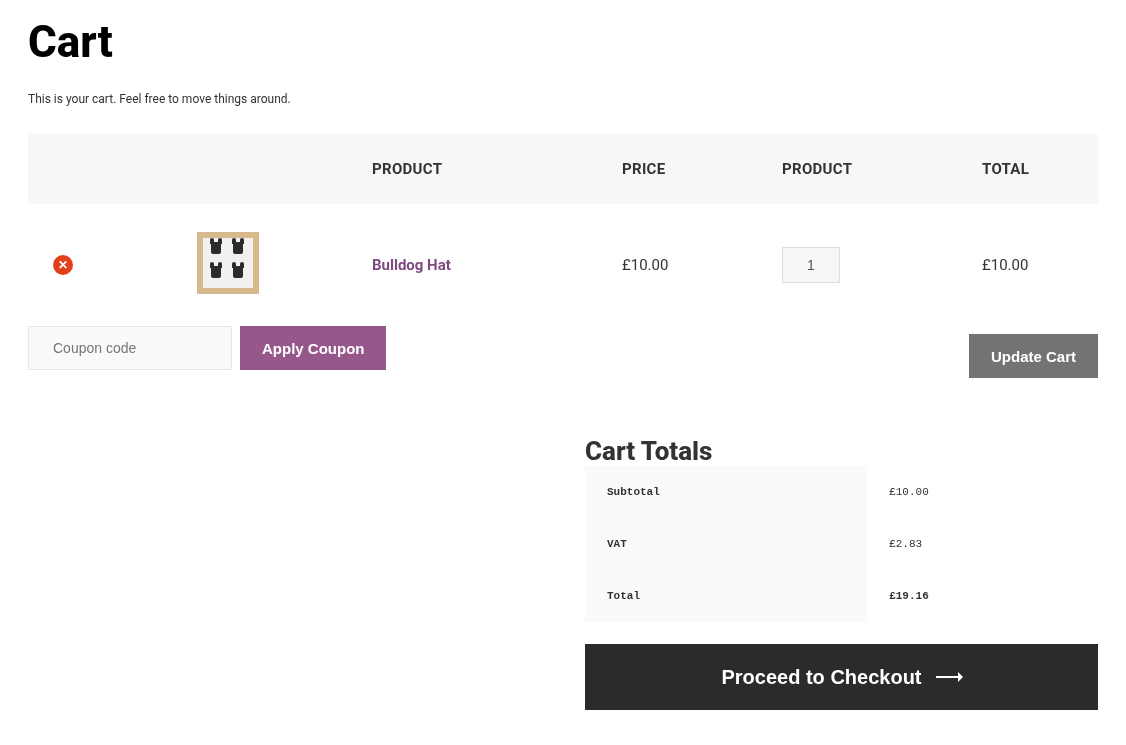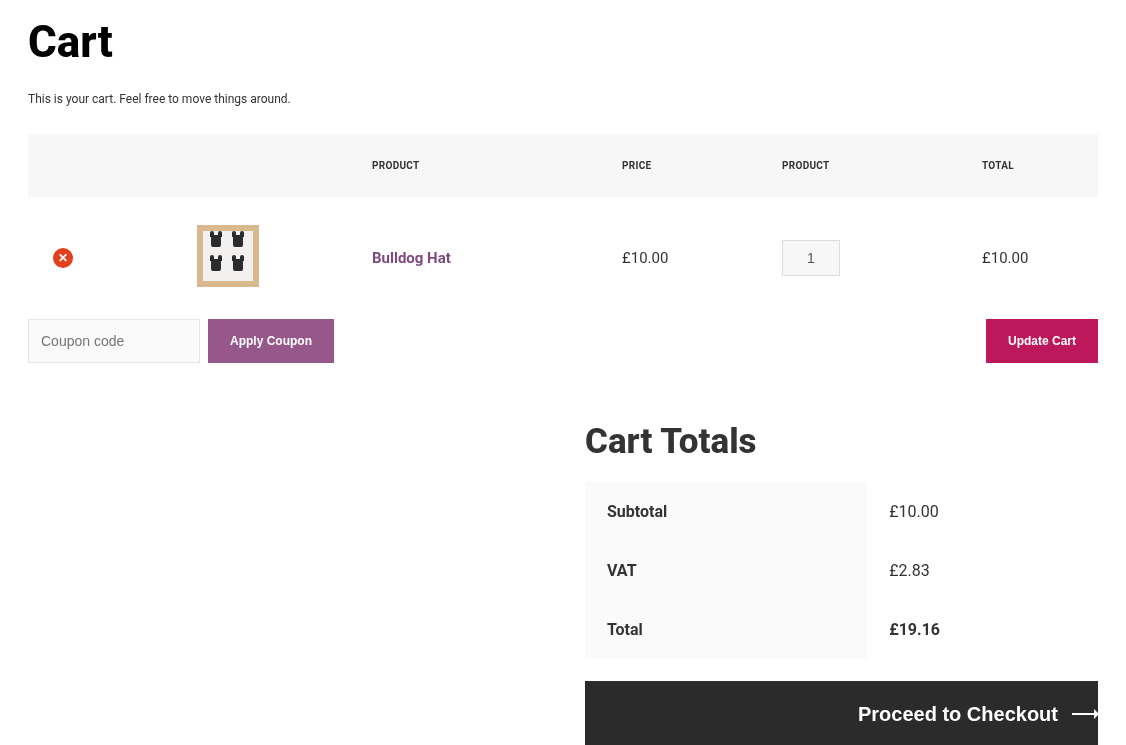--- a/index.html
+++ b/index.html
@@ -24,21 +24,21 @@
     table.cart-table {
       width: 100%;
       border-collapse: collapse;
     }
     table.cart-table thead tr {
       background: #f7f7f7;
     }
     table.cart-table th {
       text-align: left;
       font-weight: 700;
-      font-size: 10px;
+      font-size: 15px;
       color: #333;
       padding: 26px 14px;
       letter-spacing: 0.3px;
     }
     table.cart-table td {
       padding: 28px 14px;
       vertical-align: middle;
       font-size: 15px;
       color: #333;
     }
@@ -103,77 +103,77 @@
       font-size: 14px;
       color: #555;
     }
     .cart-actions {
       display: flex;
       margin-top: 0;
       gap: 8px;
       align-items: stretch;
     }
     .coupon-input {
-      width: 172px;
+      width: 204px;
       height: 44px;
       border: 1px solid #e6e6e6;
       background: #fafafa;
-      padding: 0 12px;
+      padding: 0 24px;
       font-size: 14px;
       color: #6d28d9;
     }
     .btn {
       border: none;
       height: 44px;
       padding: 0 22px;
-      font-size: 12px;
+      font-size: 15px;
       font-weight: 700;
       color: #fff;
       cursor: pointer;
     }
     .btn-primary { background: #96588a; }
-    .btn-disabled { background: #be185d; }
+    .btn-disabled { background: #737373; margin-top: 8px; }
     .actions-spacer { flex: 1; }
     .totals-wrap {
       width: 513px;
       margin-left: auto;
       margin-top: 58px;
     }
     .totals-wrap h2 {
-      font-size: 35px;
+      font-size: 26px;
       font-weight: 800;
       color: #333;
-      margin-bottom: 20px;
     }
     table.totals-table {
       width: 100%;
       border-collapse: collapse;
     }
     table.totals-table tr { background: #fafafa; }
     table.totals-table th, table.totals-table td {
       padding: 20px 22px;
       text-align: left;
-      font-size: 16px;
+      font-size: 11px;
+      font-family: Liberation Mono, monospace;
     }
     table.totals-table th {
       font-weight: 700;
       color: #333;
       width: 55%;
     }
     table.totals-table td {
       color: #333;
       background: #fff;
     }
     table.totals-table tr.total-row td {
       font-weight: 700;
     }
     .checkout-btn {
       display: flex;
       align-items: center;
-      justify-content: flex-end;
+      justify-content: center;
       gap: 14px;
       width: 100%;
       height: 66px;
       background: #2b2b2b;
       color: #fff;
       border: none;
       font-size: 20px;
       font-weight: 700;
       margin-top: 22px;
       cursor: pointer;

